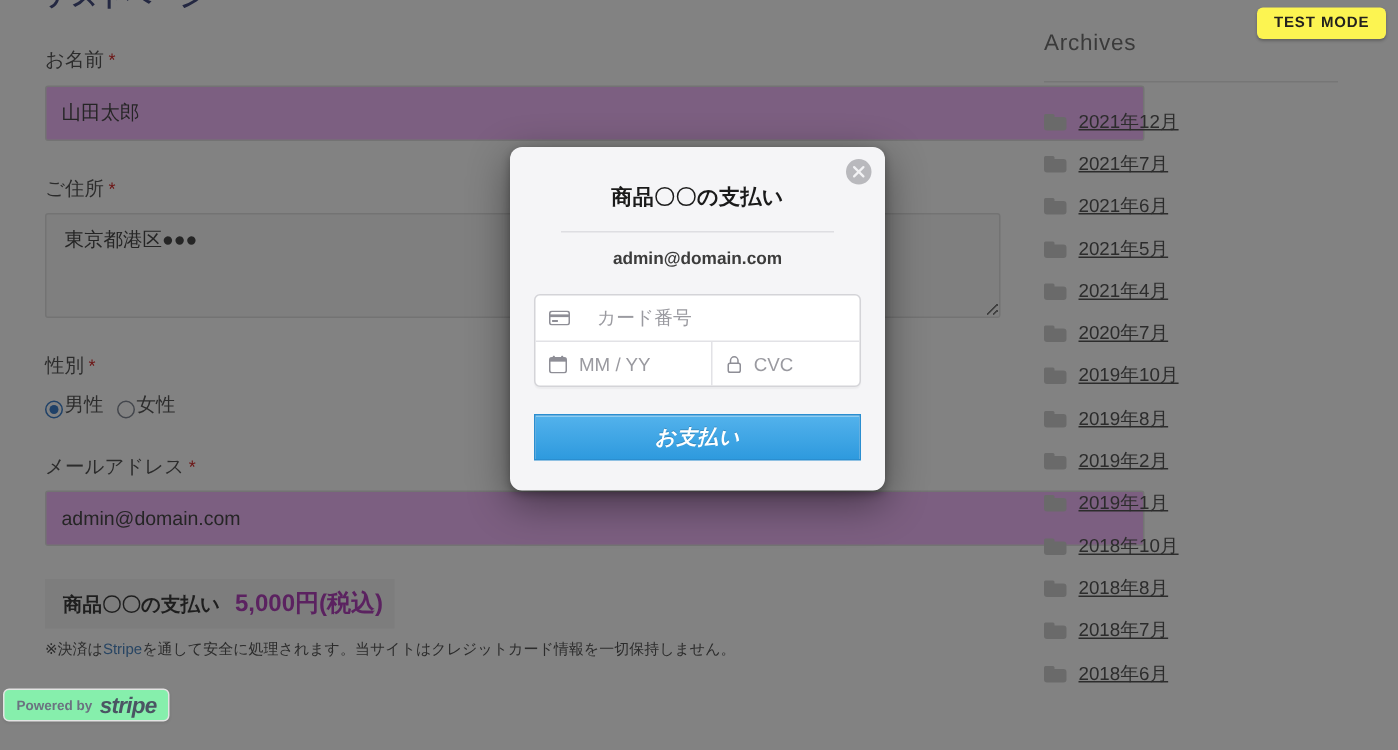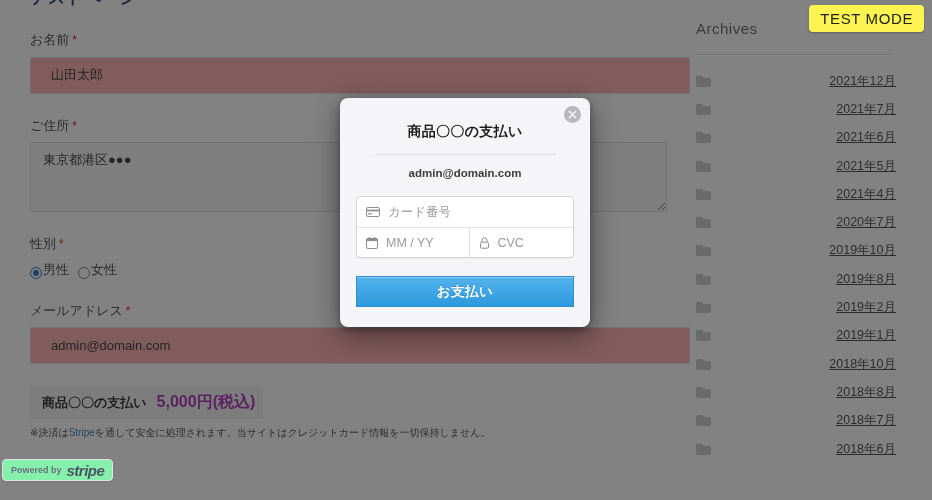--- a/index.html
+++ b/index.html
@@ -56,28 +56,28 @@
     line-height: 1.2;
   }
   .req {
     color: #cc0000;
     font-size: 12px;
     margin-left: 3px;
   }
 
   .text-input {
     display: block;
-    width: 660px;
+    width: 733px;
     height: 37px;
     border: 1px solid #dcdcdc;
-    background: #fca5a5;
+    background: #f0abfc;
     font-family: "Liberation Sans", "DejaVu Sans", sans-serif;
     font-size: 13px;
     color: #222222;
-    padding: 0 20px;
+    padding: 0 10px;
     border-radius: 2px;
     outline: none;
   }
 
   .text-area {
     display: block;
     width: 637px;
     height: 70px;
     border: 1px solid #dcdcdc;
     background: #f7f7f7;
@@ -206,21 +206,20 @@
     height: 1px;
     background: #e2e2e2;
     width: 196px;
     margin-bottom: 12px;
   }
   .arch-item {
     display: flex;
     align-items: center;
     gap: 8px;
     height: 28.3px;
-    justify-content: space-between;
   }
   .folder-icon {
     width: 15px;
     height: 11px;
     flex: none;
     position: relative;
   }
   .folder-icon::before {
     content: "";
     position: absolute;
@@ -245,22 +244,22 @@
     white-space: nowrap;
   }
 
   
   .test-mode {
     position: absolute;
     right: 8px;
     top: 5px;
     background: #fcf451;
     color: #23211e;
-    font-size: 15px;
-    font-weight: normal;
+    font-size: 10px;
+    font-weight: bold;
     letter-spacing: 0.6px;
     padding: 5px 11px;
     border-radius: 4px;
     z-index: 60;
     box-shadow: 0 1px 2px rgba(0,0,0,.25);
   }
 
   
   #overlay {
     position: absolute;
@@ -328,21 +327,21 @@
     border-radius: 4px;
     background: #ffffff;
     overflow: hidden;
     box-shadow: 0 1px 1px rgba(0,0,0,.04);
   }
   .card-row {
     display: flex;
     align-items: center;
     height: 30px;
     padding: 0 9px;
-    gap: 8px;
+    gap: 18px;
   }
   .card-row.second { border-top: 1px solid #e2e2e6; padding: 0; }
   .card-half {
     display: flex;
     align-items: center;
     gap: 8px;
     height: 30px;
     padding: 0 9px;
     flex: 1;
   }
@@ -362,20 +361,21 @@
     border-radius: 0;
     background: linear-gradient(to bottom, #53b2ec 0%, #2e9ade 100%);
     color: #ffffff;
     font-family: "Liberation Sans", "DejaVu Sans", sans-serif;
     font-size: 13.5px;
     font-weight: bold;
     letter-spacing: 0.5px;
     cursor: pointer;
     text-shadow: 0 -1px 0 rgba(0,0,0,.18);
     box-shadow: inset 0 1px 0 rgba(255,255,255,.35);
+    font-style: italic;
   }
 </style>
 </head>
 <body>
 
 <div id="page">
   <div id="page-inner">
 
     <div class="form-col">
 

